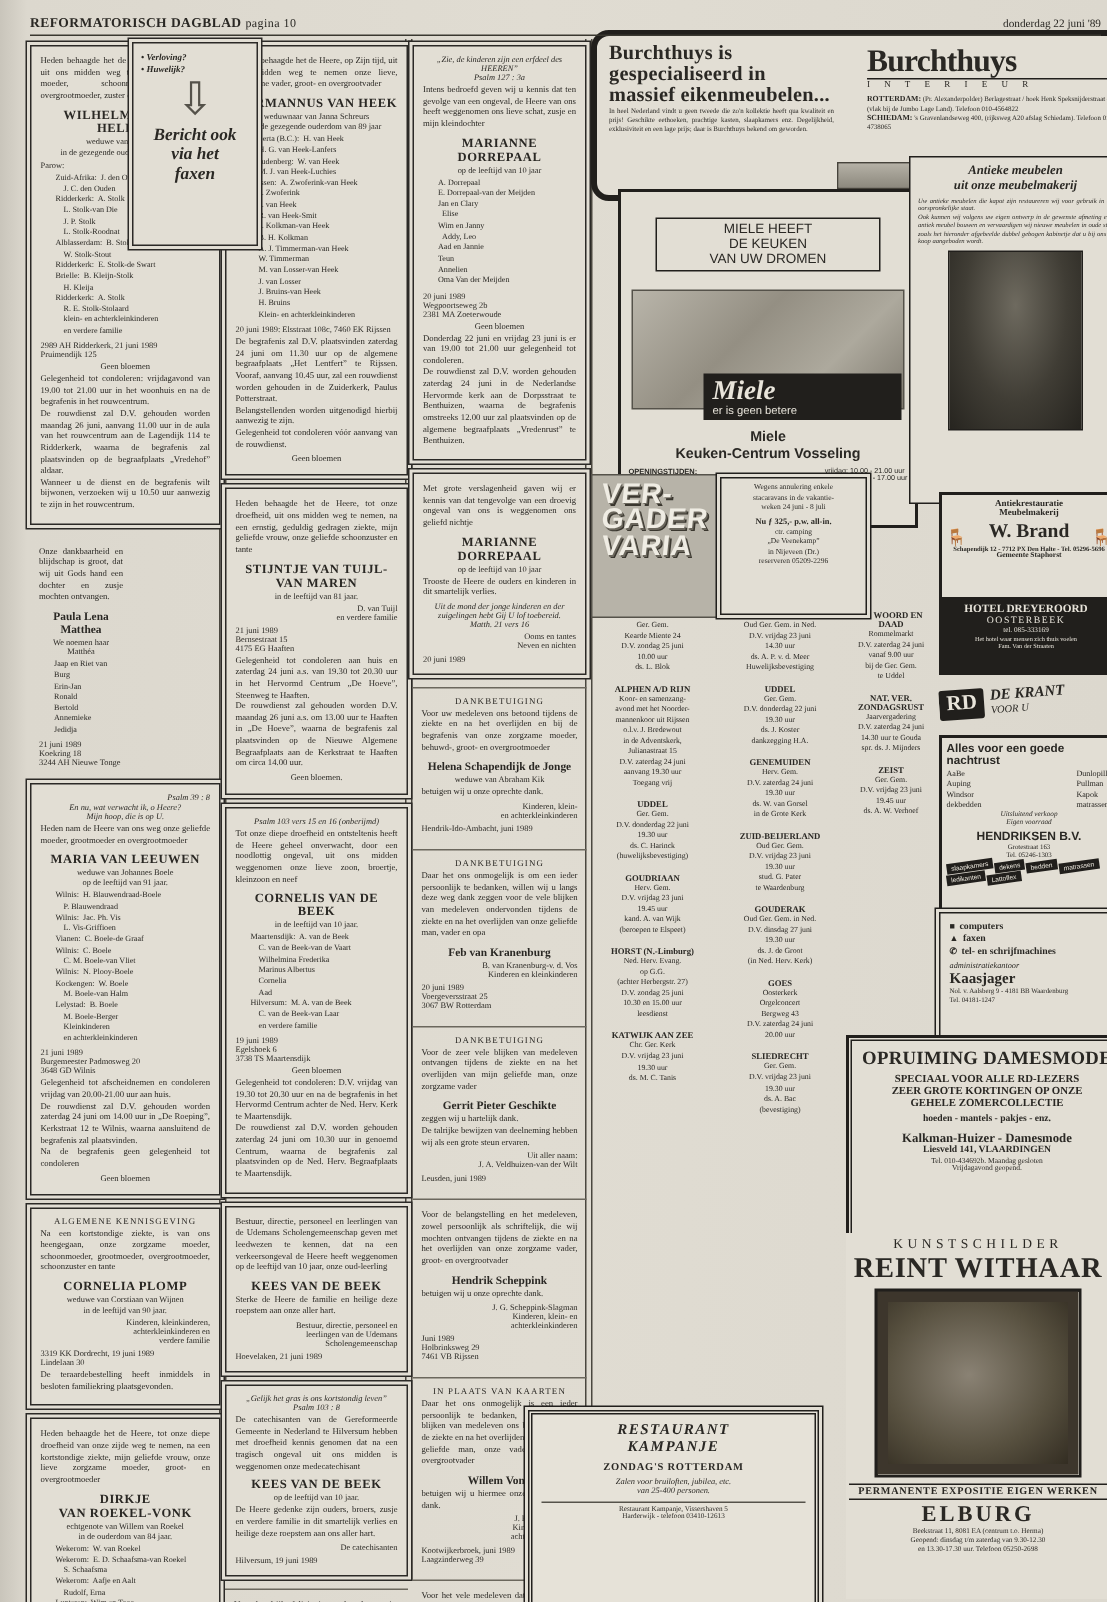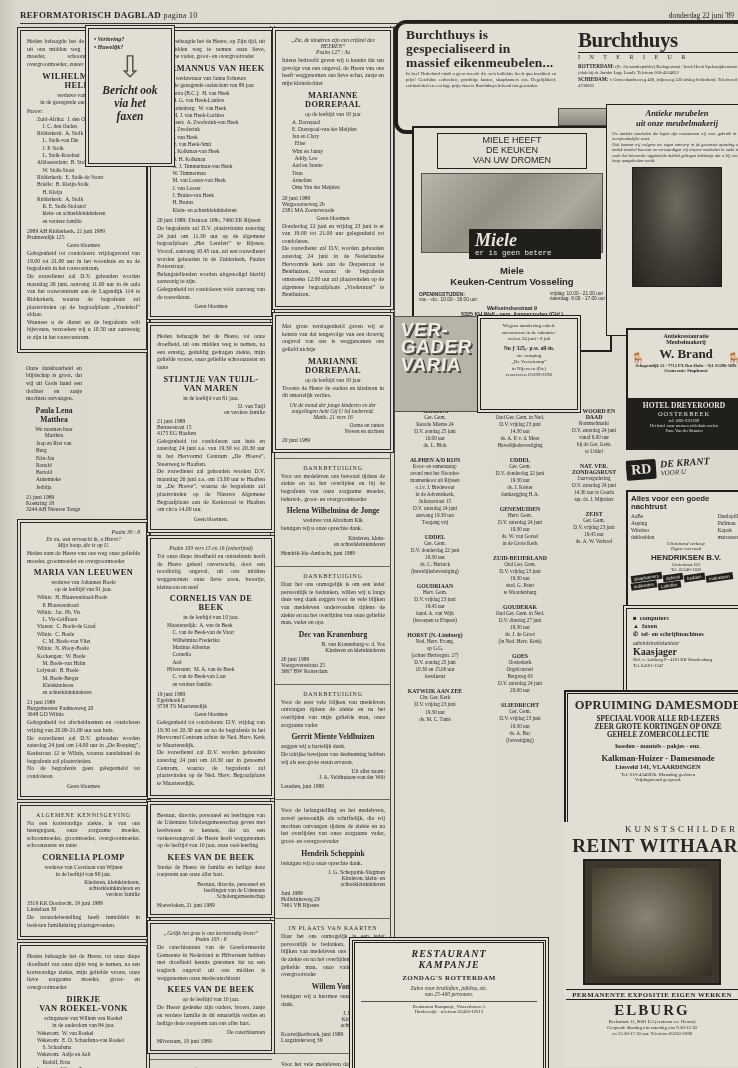--- a/index.html
+++ b/index.html
@@ -44,26 +44,26 @@
   .bh-head{font-size:13.5px;font-weight:bold;line-height:1.02;white-space:pre-line;letter-spacing:.2px;}
   .bh-body{font-size:4.6px;line-height:1.25;width:150px;text-align:justify;margin-top:2px;}
   .bh-right{position:absolute;right:8px;top:6px;width:168px;}
   .bh-logo{font-size:21px;font-weight:bold;letter-spacing:-.5px;line-height:1;}
   .bh-int{font-size:6px;letter-spacing:4px;border-top:1px solid #211f1c;margin-top:1px;padding-top:1px;}
   .bh-addr{font-size:4.6px;line-height:1.3;margin-top:3px;}
   .bh-addr b{font-size:5.2px;}
   .bh-shop{position:absolute;left:160px;bottom:4px;width:120px;height:16px;background:linear-gradient(#b5b1a6,#8d897e);border:1px solid #46433b;}
   
   #miele{left:412px;top:126px;width:186px;height:212px;border:2px solid #211f1c;padding:5px;}
-  .mi-top{border:1px solid #211f1c;margin:0 18px;padding:2px;text-align:center;font-family:"Liberation Sans",sans-serif;
+  .mi-top{border:1px solid #211f1c;margin:12px 18px;padding:2px;text-align:center;font-family:"Liberation Sans",sans-serif;
           font-size:9px;line-height:1.1;white-space:pre-line;}
   .mi-photo{height:78px;margin:4px 2px;background:linear-gradient(135deg,#b9b5aa 0%,#948f83 40%,#ada99d 70%,#7e796e 100%);border:1px solid #55524a;}
   .mi-logo{background:#211f1c;color:#e8e4da;width:120px;margin:-28px 4px 0 auto;padding:2px 6px;position:relative;}
   .mi-logo .m1{font-size:18px;font-weight:bold;font-style:italic;line-height:1;}
-  .mi-logo .m2{font-size:7.5px;font-family:Liberation Mono, monospace;}
+  .mi-logo .m2{font-size:7.5px;font-family:Liberation Sans, sans-serif;}
   .mi-name{font-family:"Liberation Sans",sans-serif;font-weight:bold;font-size:9.5px;text-align:center;white-space:pre-line;line-height:1.2;margin-top:6px;}
   .mi-open{display:flex;justify-content:space-between;font-size:4.8px;margin-top:4px;font-family:"Liberation Sans",sans-serif;}
   .mi-open b{font-size:5px;}
   .mi-addr{font-size:5.4px;font-weight:bold;text-align:center;white-space:pre-line;margin-top:3px;font-family:"Liberation Sans",sans-serif;}
   
   #antiek{left:606px;top:104px;width:130px;height:222px;border:1px solid #211f1c;padding:4px 5px;}
   .an-title{font-size:8.5px;font-weight:bold;font-style:italic;text-align:center;white-space:pre-line;line-height:1.15;}
   .an-body{font-size:4.4px;font-style:italic;line-height:1.25;text-align:justify;white-space:pre-line;margin-top:2px;}
   .an-photo{margin:3px auto 0;width:88px;height:118px;background:radial-gradient(ellipse at 50% 30%,#6e6a5f 0%,#403d35 55%,#26241f 100%);border:1px solid #211f1c;}
   
@@ -385,41 +385,41 @@
         <div class="b-qc">Uit de mond der jonge kinderen en der
 zuigelingen hebt Gij U lof toebereid.
 Matth. 21 vers 16</div>
         <div class="b-sig">Ooms en tantes
 Neven en nichten</div>
         <div class="b-addr">20 juni 1989</div>
       </div>
       <div class="notice noframe">
         <div class="b-hdr">DANKBETUIGING</div>
         <div class="b-para">Voor uw medeleven ons betoond tijdens de ziekte en na het overlijden en bij de begrafenis van onze zorgzame moeder, behuwd-, groot- en overgrootmoeder</div>
-        <div class="b-name2">Helena Wilhelmina de Jonge</div>
+        <div class="b-name2">Helena Schapendijk de Jonge</div>
         <div class="b-sub">weduwe van Abraham Kik</div>
         <div class="b-para">betuigen wij u onze oprechte dank.</div>
         <div class="b-sig">Kinderen, klein-
 en achterkleinkinderen</div>
         <div class="b-addr">Hendrik-Ido-Ambacht, juni 1989</div>
       </div>
       <div class="notice noframe">
         <div class="b-hdr">DANKBETUIGING</div>
         <div class="b-para">Daar het ons onmogelijk is om een ieder persoonlijk te bedanken, willen wij u langs deze weg dank zeggen voor de vele blijken van medeleven ondervonden tijdens de ziekte en na het overlijden van onze geliefde man, vader en opa</div>
-        <div class="b-name2">Dec van Kranenburg</div>
+        <div class="b-name2">Feb van Kranenburg</div>
         <div class="b-sig">B. van Kranenburg-v. d. Vos
 Kinderen en kleinkinderen</div>
         <div class="b-addr">20 juni 1989
 Voergeversstraat 25
 3067 BW Rotterdam</div>
       </div>
       <div class="notice noframe">
         <div class="b-hdr">DANKBETUIGING</div>
         <div class="b-para">Voor de zeer vele blijken van medeleven ontvangen tijdens de ziekte en na het overlijden van mijn geliefde man, onze zorgzame vader</div>
-        <div class="b-name2">Gerrit Miente Veldhuizen</div>
+        <div class="b-name2">Gerrit Pieter Geschikte</div>
         <div class="b-para">zeggen wij u hartelijk dank.
 De talrijke bewijzen van deelneming hebben wij als een grote steun ervaren.</div>
         <div class="b-sig">Uit aller naam:
 J. A. Veldhuizen-van der Wilt</div>
         <div class="b-addr">Leusden, juni 1989</div>
       </div>
       <div class="notice noframe">
         <div class="b-para">Voor de belangstelling en het medeleven, zowel persoonlijk als schriftelijk, die wij mochten ontvangen tijdens de ziekte en na het overlijden van onze zorgzame vader, groot- en overgrootvader</div>
         <div class="b-name2">Hendrik Scheppink</div>
         <div class="b-para">betuigen wij u onze oprechte dank.</div>
@@ -753,21 +753,21 @@
     <div class="op-3">ZEER GROTE KORTINGEN OP ONZE</div>
     <div class="op-3">GEHELE ZOMERCOLLECTIE</div>
     <div class="op-5">hoeden - mantels - pakjes - enz.</div>
     <div class="op-name">Kalkman-Huizer - Damesmode</div>
     <div class="op-addr">Liesveld 141, VLAARDINGEN</div>
     <div class="op-note">Tel. 010-434692b. Maandag gesloten
 Vrijdagavond geopend.</div>
   </div>
 
   <div id="withaar" class="ad">
-    <div style="text-align:right">
+    <div style="text-align:center">
       <div class="wi-pre">KUNSTSCHILDER</div>
       <div class="wi-name">REINT WITHAAR</div>
     </div>
     <div class="wi-photo"></div>
     <div class="wi-bar">PERMANENTE EXPOSITIE EIGEN WERKEN</div>
     <div class="wi-city">ELBURG</div>
     <div class="wi-addr">Beekstraat 11, 8081 EA (centrum t.o. Herma)
 Geopend: dinsdag t/m zaterdag van 9.30-12.30
 en 13.30-17.30 uur. Telefoon 05250-2698</div>
   </div>

